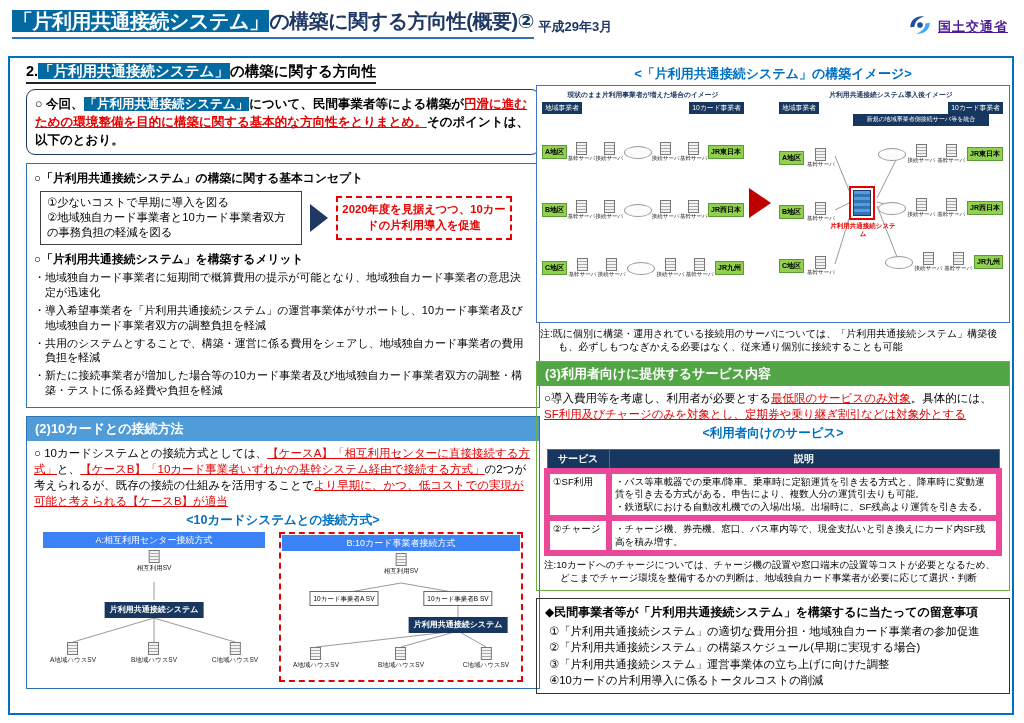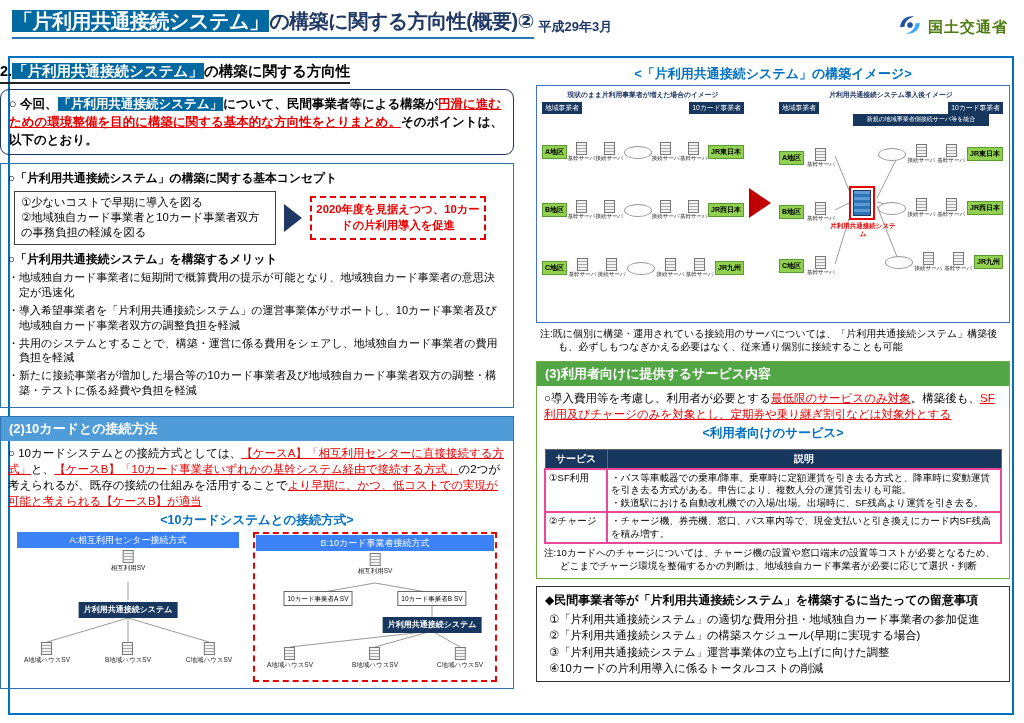--- a/index.html
+++ b/index.html
@@ -7,27 +7,27 @@
     font-family:"Liberation Sans","DejaVu Sans",sans-serif; }
   .page { position:relative; width:1024px; height:723px; background:#fff; }
 
   
   .hdr { position:absolute; left:12px; top:8px; right:12px; height:46px; }
   .title-wrap { display:inline-block; border-bottom:2px solid #2E74B5; padding-bottom:2px;
     font-size:20px; font-weight:bold; color:#1F3864; letter-spacing:-0.5px; }
   .hl { background:#0369a1; color:#fff; padding:0 1px; }
   .t-date { font-size:13px; font-weight:bold; color:#1F3864; position:relative; top:3px; }
   .logo { position:absolute; right:4px; top:4px; display:flex; align-items:center; gap:5px; }
-  .logo-text { font-size:15px; font-weight:bold; color:#4d7c0f; letter-spacing:1px; }
+  .logo-text { font-size:13px; font-weight:bold; color:#4c1d95; letter-spacing:1px;text-decoration:underline; }
 
   
   .frame { position:absolute; left:8px; top:56px; right:10px; bottom:8px; border:2px solid #0070C0; }
 
   
-  .left-col  { position:absolute; left:0;  top:62px; width:514px; }
+  .left-col  { position:absolute; left:26px;  top:62px; width:514px; }
   .right-col { position:absolute; left:536px; top:62px; width:474px; }
 
   .sec-heading { font-size:14.5px; font-weight:bold; color:#000;
     border-bottom:2px solid #222; display:inline-block; padding-bottom:1px; }
   .intro-box { border:1.5px solid #1F3864; border-radius:9px; padding:5px 8px; margin-top:5px;
     font-size:12.5px; font-weight:bold; line-height:1.45; color:#000; }
   .red-u { color:#E60000; text-decoration:underline; }
 
   .sec-box { margin-top:8px; border:1.5px solid #2E74B5; }
   .sec-header { color:#fff; font-weight:bold; font-size:13px; padding:3px 8px; }
@@ -90,21 +90,21 @@
   .sys-red-label { position:absolute; left:52px; top:132px; width:68px; color:#E60000;
     font-size:6.5px; font-weight:bold; text-align:center; line-height:1.25; }
   .bp-lines { position:absolute; left:0; top:0; }
 
   .small-note { font-size:10px; line-height:1.3; margin:4px 4px 0; padding-left:18px; text-indent:-18px; color:#000; }
 
   
   .s3box { border-color:#70AD47; }
   .svc-table { width:100%; border-collapse:collapse; font-size:9.6px; margin-top:6px; }
   .svc-table th { background:#17375E; color:#fff; border:1px solid #666; padding:2px; font-size:10px; }
-  .svc-table td { border:2px solid #ec4899; padding:2px 3px; vertical-align:top; line-height:1.3; }
+  .svc-table td { border:6px solid #ec4899; padding:2px 3px; vertical-align:top; line-height:1.3; }
   .svc-col { width:62px; }
   .tbl-note { font-size:9.6px; line-height:1.3; margin-top:3px; padding-left:16px; text-indent:-16px; }
 
   
   .notes-box { border:1.5px solid #333; margin-top:7px; padding:5px 8px; }
   .notes-title { font-size:12px; font-weight:bold; margin-bottom:2px; }
   .notes-item { font-size:11.3px; line-height:1.45; padding-left:4px; }
 </style>
 </head>
 <body>
@@ -384,21 +384,21 @@
             <span class="chip-g">JR九州</span>
           </div>
       </div>
     </div>
 
     <div class="small-note">注:既に個別に構築・運用されている接続用のサーバについては、「片利用共通接続システム」構築後も、必ずしもつなぎかえる必要はなく、従来通り個別に接続することも可能</div>
 
     <div class="sec-box s3box">
       <div class="sec-header s3h">(3)利用者向けに提供するサービス内容</div>
       <div class="sec-body">
-        <div><span>○導入費用等を考慮し、利用者が必要とする</span><span class="red-u">最低限のサービスのみ対象</span><span>。構築後も、</span><span class="red-u">SF利用及びチャージのみを対象とし、定期券や乗り継ぎ割引などは対象外とする</span></div>
+        <div><span>○導入費用等を考慮し、利用者が必要とする</span><span class="red-u">最低限のサービスのみ対象</span><span>。具体的には、</span><span class="red-u">SF利用及びチャージのみを対象とし、定期券や乗り継ぎ割引などは対象外とする</span></div>
         <div class="diag-title">&lt;利用者向けのサービス&gt;</div>
         <table class="svc-table">
           <tbody>
               <tr>
             <th class="svc-col">サービス</th>
             <th>説明</th>
           </tr>
           <tr>
             <td>①SF利用</td>
             <td>

